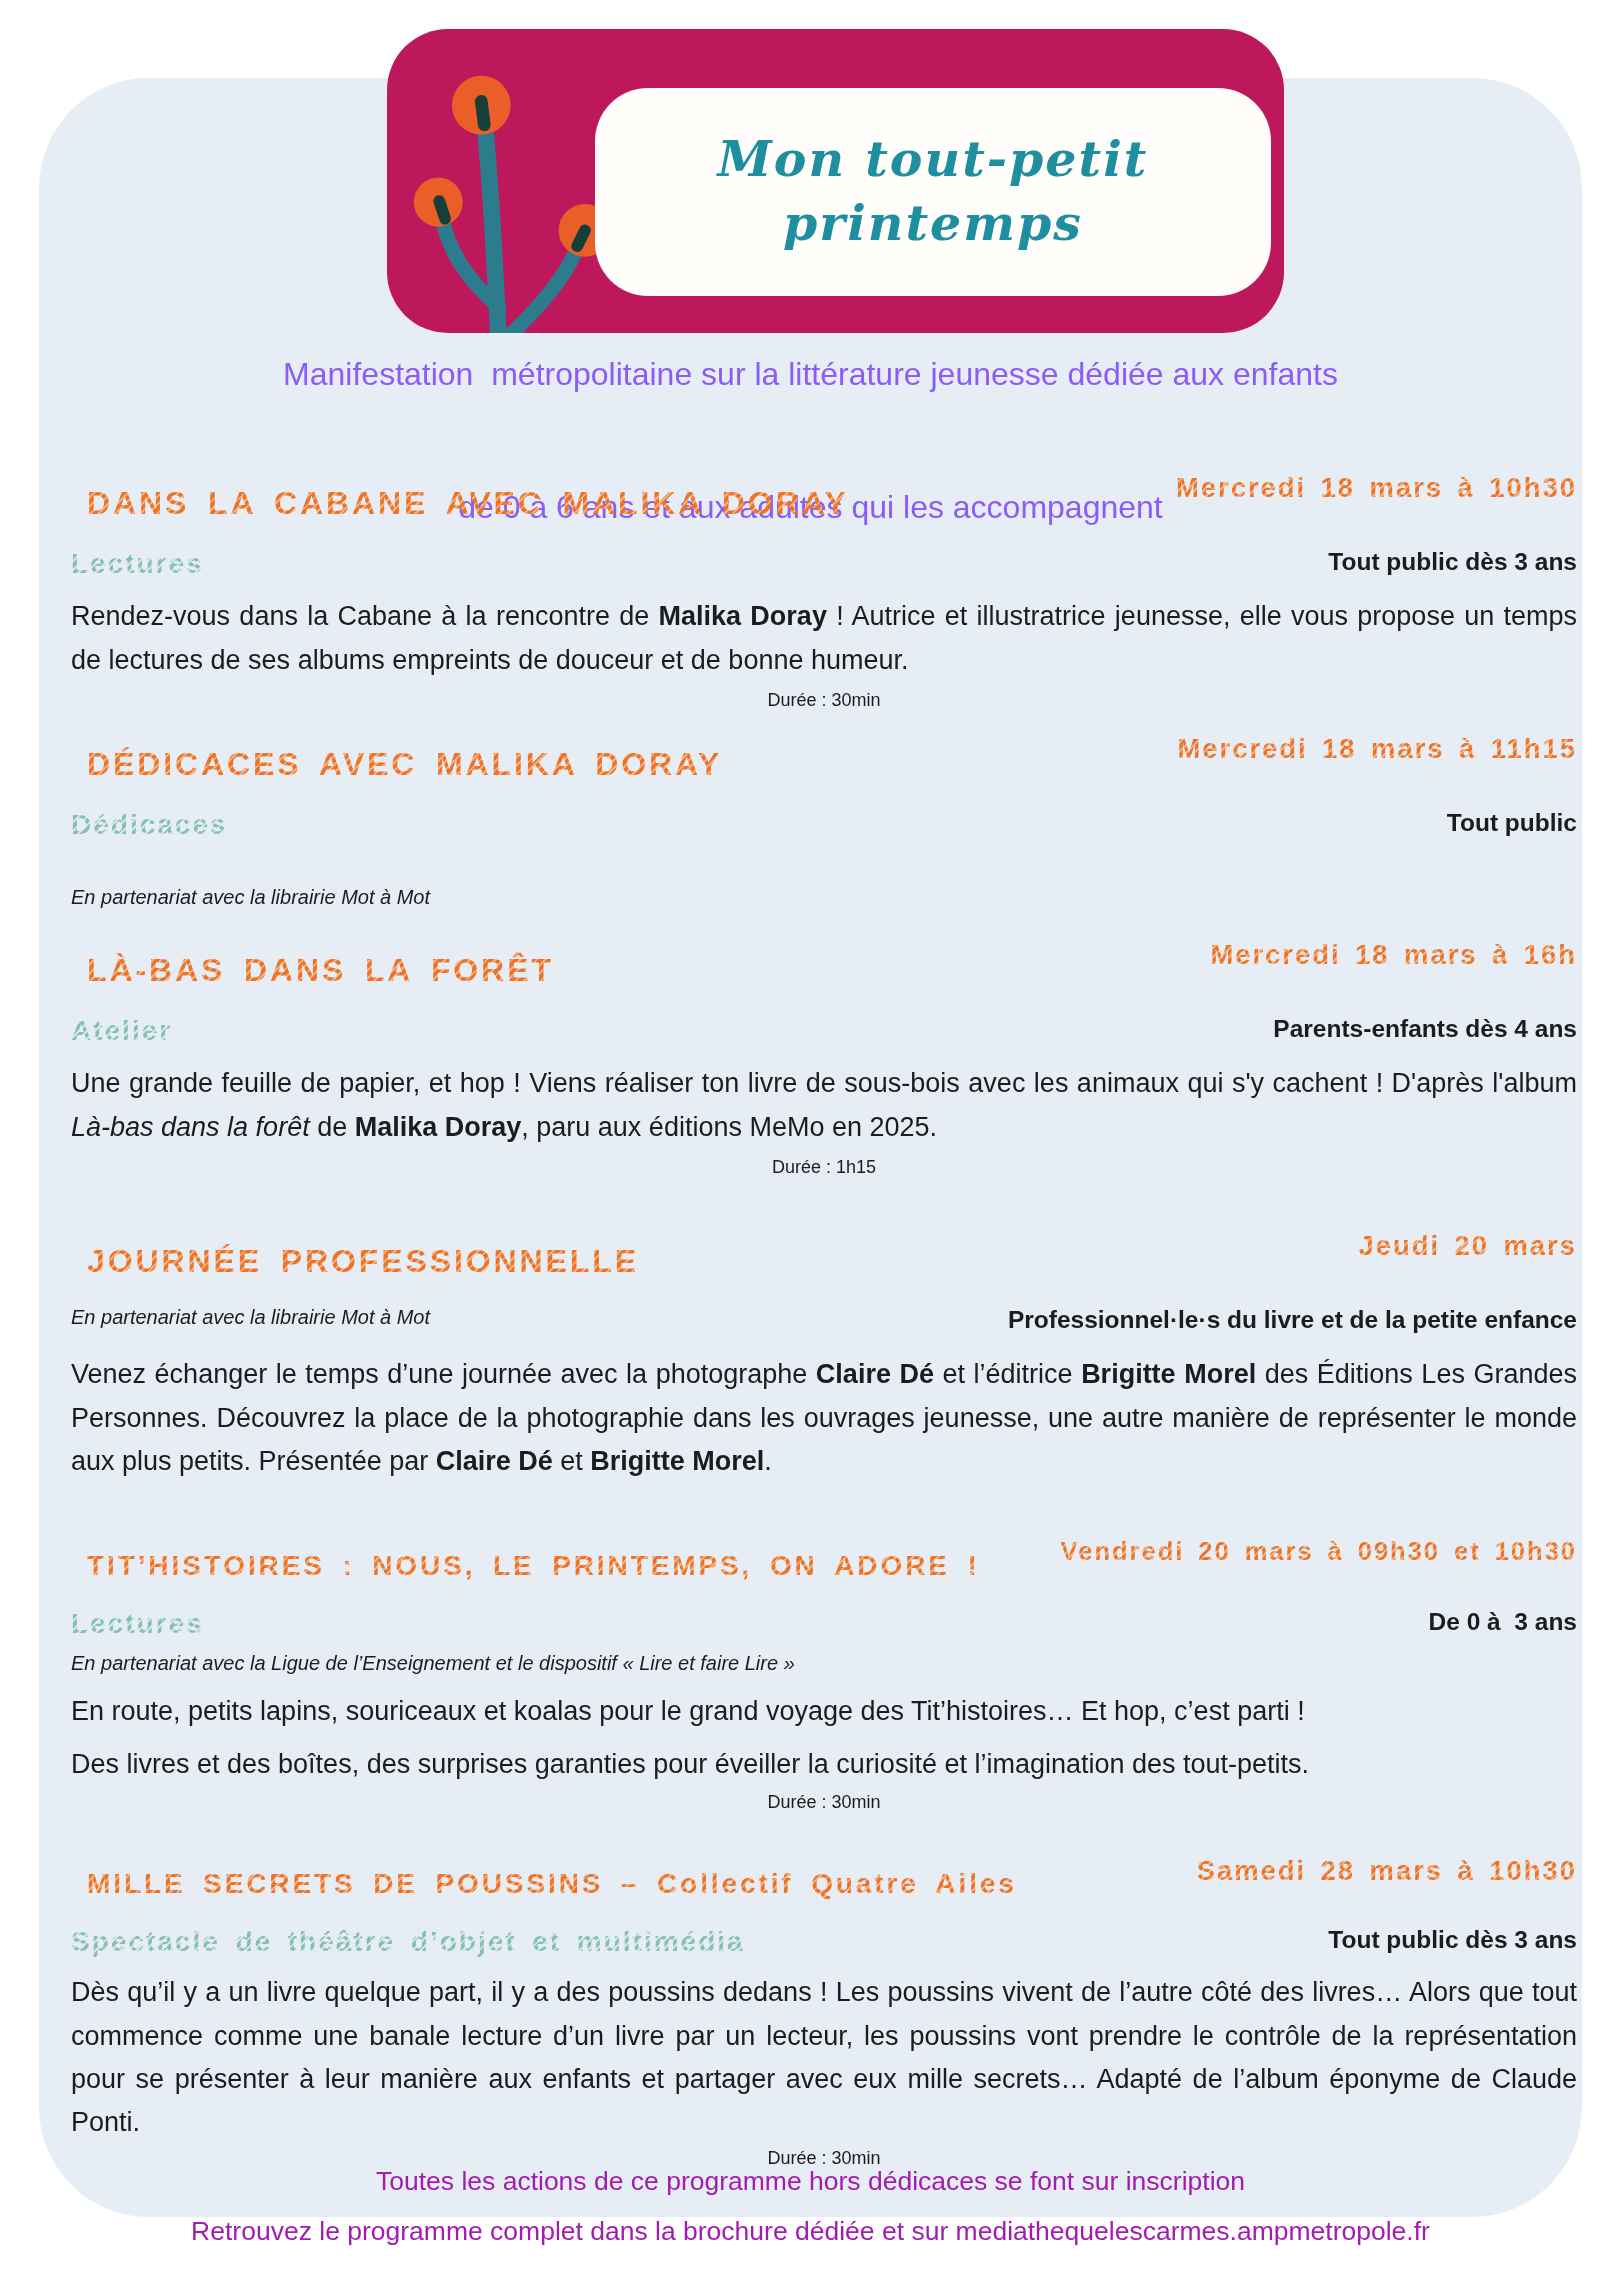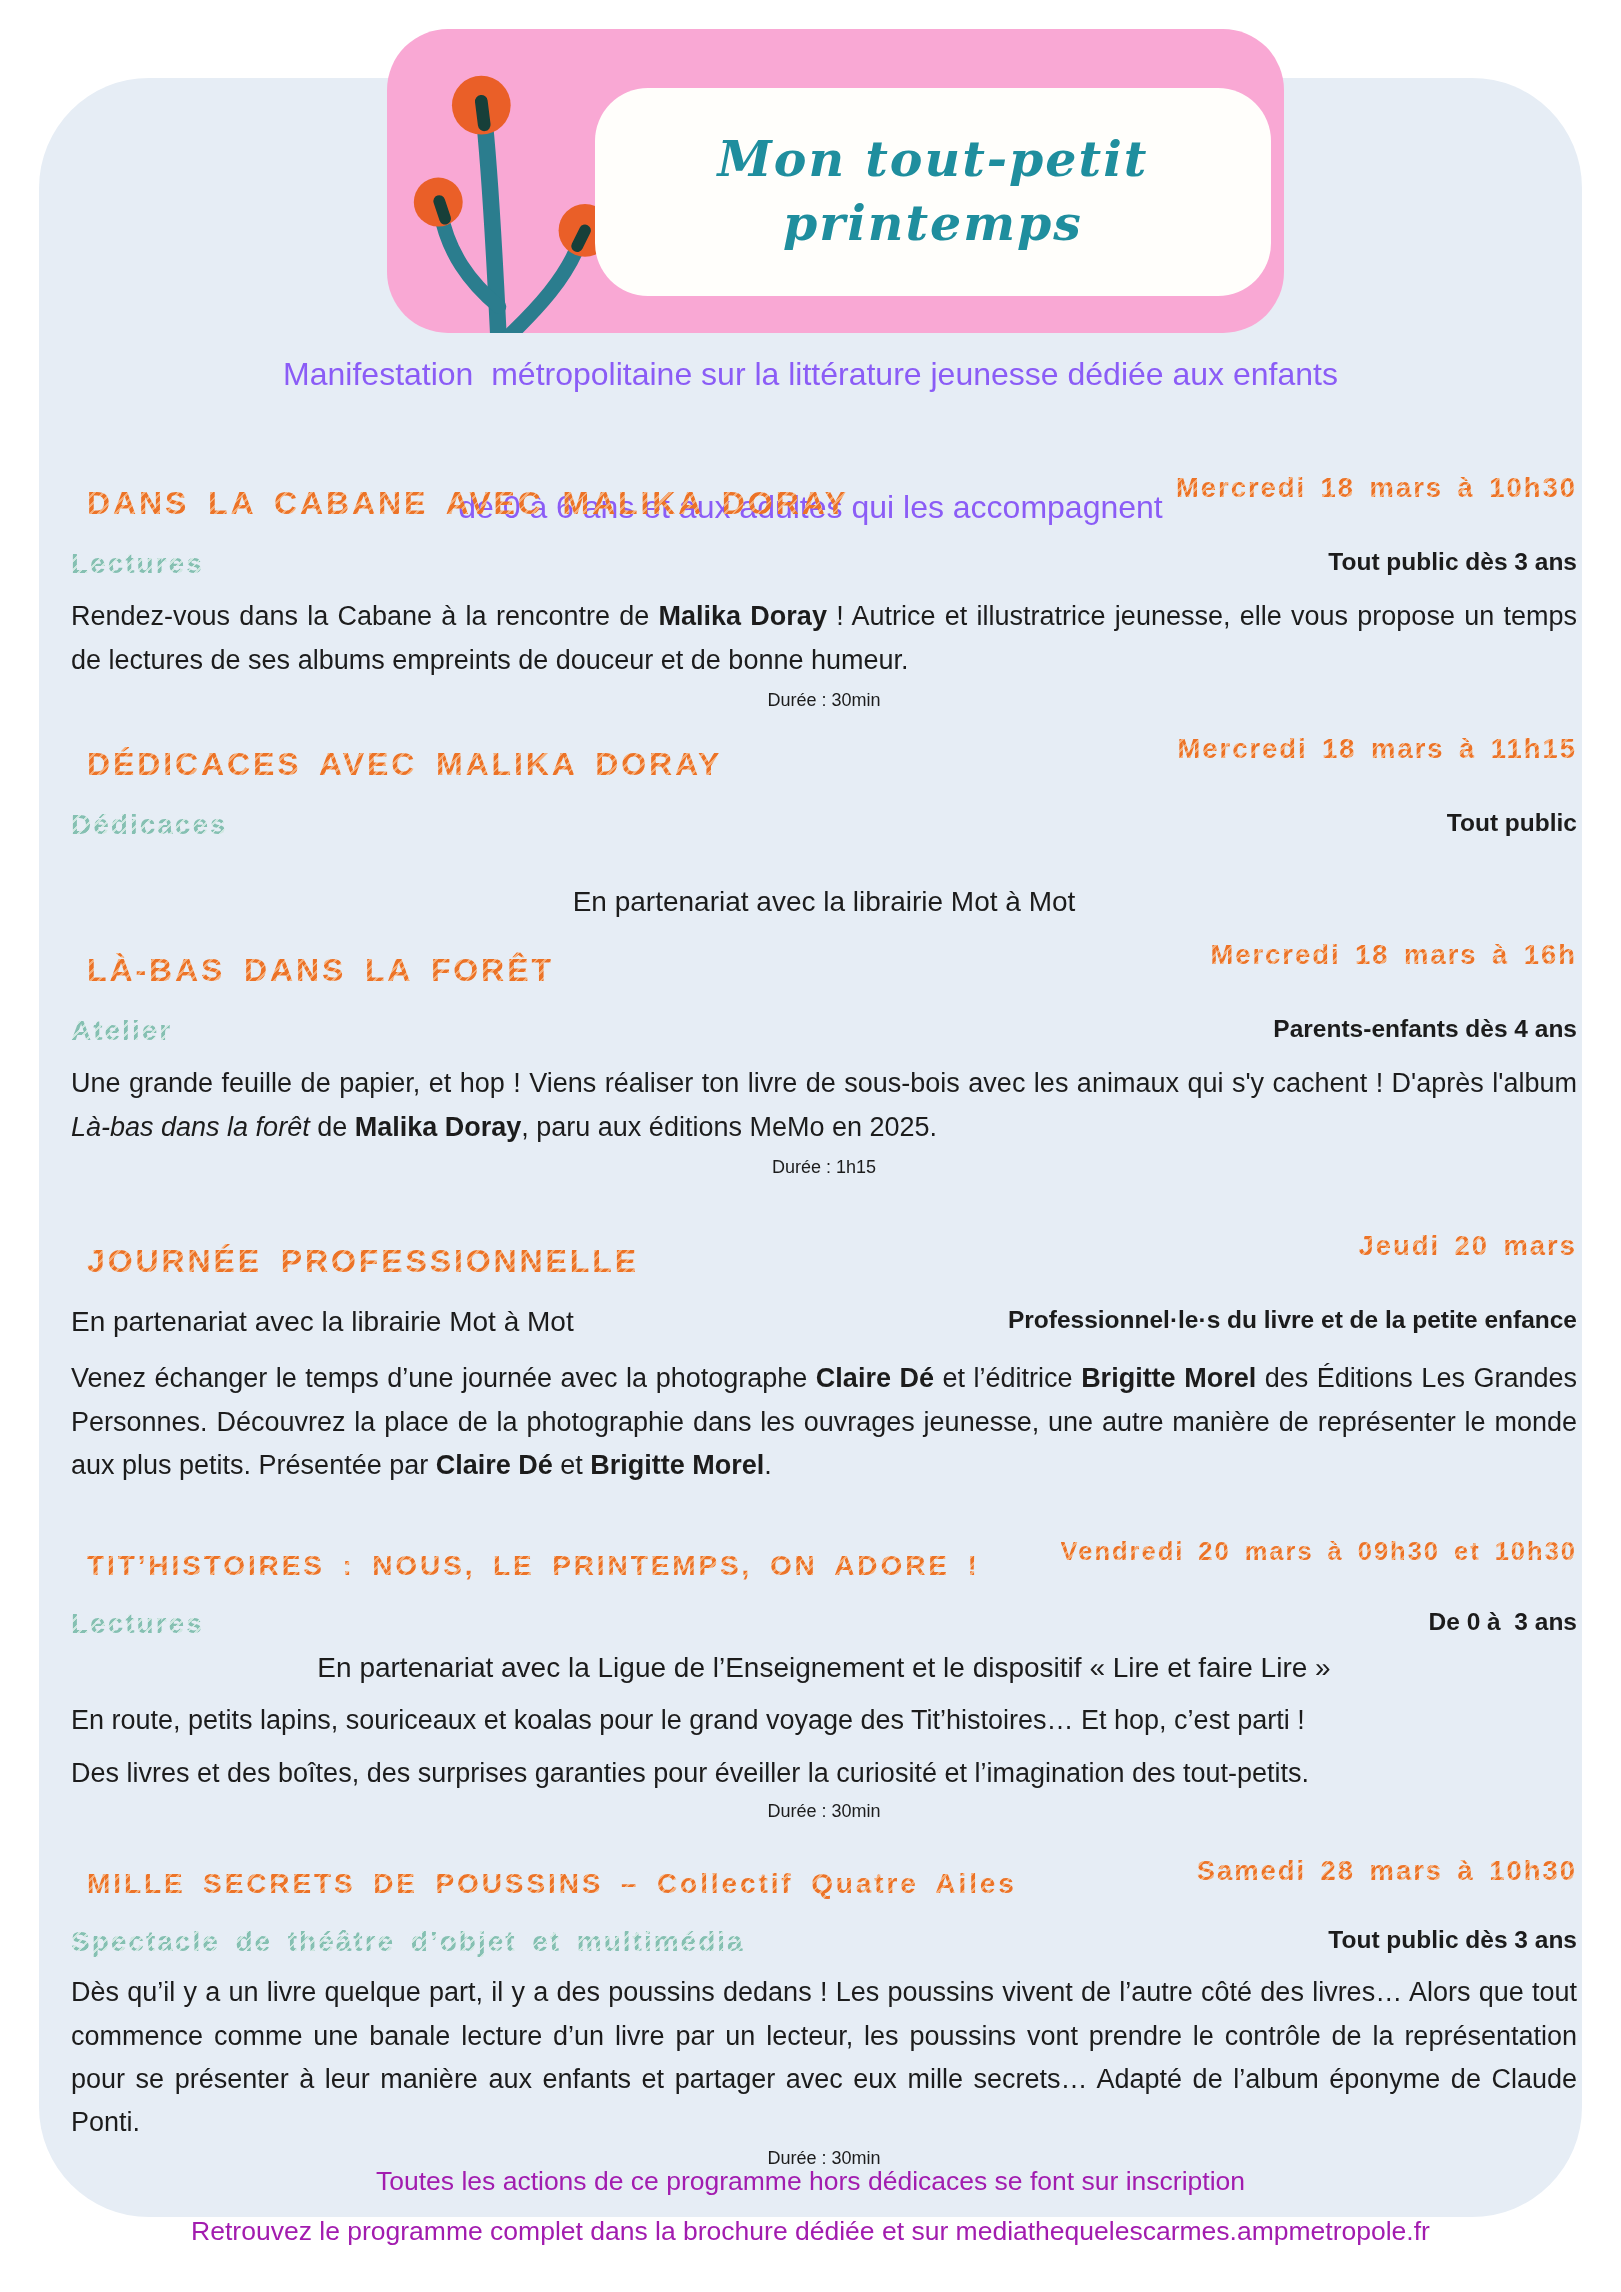--- a/index.html
+++ b/index.html
@@ -3,21 +3,21 @@
 <meta charset="utf-8">
 <style>
   html,body{margin:0;padding:0;background:#ffffff;}
   body{width:1621px;height:2293px;position:relative;overflow:hidden;
        font-family:"Liberation Sans","DejaVu Sans",sans-serif;color:#1c1c1c;}
 
   
   .sheet{position:absolute;left:39px;top:78px;width:1543px;height:2139px;
          background:#e6edf5;border-radius:110px;}
   .header-card{position:absolute;left:387px;top:29px;width:897px;height:304px;
-         background:#f9a8d4;border-radius:61px;overflow:hidden;z-index:2;}
+         background:#be185d;border-radius:61px;overflow:hidden;z-index:2;}
   .logo-box{position:absolute;left:208px;top:59px;width:676px;height:208px;
          background:#fffefb;border-radius:53px;display:flex;flex-direction:column;
          justify-content:center;align-items:center;}
   .logo-line{font-family:"DejaVu Serif","Liberation Serif",serif;font-style:italic;
          font-weight:bold;color:#1f8e9e;font-size:49px;line-height:1.3;letter-spacing:2px;}
   .flower{position:absolute;left:17.6px;top:33px;}
 
   
   .disp{font-weight:bold;letter-spacing:2.9px;word-spacing:6.9px;white-space:nowrap;}
   .disp-orange{color:#ed7c35;}
@@ -36,21 +36,21 @@
   
   .event{position:absolute;left:71px;width:1506px;}
   .ev-row{display:flex;justify-content:space-between;align-items:flex-start;}
   .ev-title{margin:16px;font-size:32px;}
   .ev-date{font-size:27.4px;letter-spacing:2px;word-spacing:4.9px;padding-top:2.9px;}
   .long .ev-title{font-size:28px;}
   .long .ev-date{font-size:25.5px;}
   .row2{margin-top:9.8px;}
   .ev-cat{font-size:28px;letter-spacing:2px;word-spacing:5.9px;font-weight:bold;}
   .ev-aud{font-weight:bold;font-size:24.5px;white-space:pre-wrap;text-align:right;}
-  .ev-partner{font-size:28px;margin-top:11.8px;text-align:center;}
+  .ev-partner{font-style:italic;font-size:20px;margin-top:11.8px;}
   .ev-partner.gap{margin-top:45px;}
   .ev-desc{margin:15.7px 0 0 0;font-size:27px;line-height:1.6;text-align:justify;}
   .ev-line{margin:17.6px 0 0 0;font-size:27px;line-height:1.45;}
   .ev-dur{margin-top:7.8px;text-align:center;font-size:18px;}
   .b{font-weight:bold;}
   .i{font-style:italic;}
 
   
   .footer{position:absolute;left:0;top:2154px;width:100%;text-align:center;
       font-size:26.5px;line-height:1.65;color:#a21caf;}

